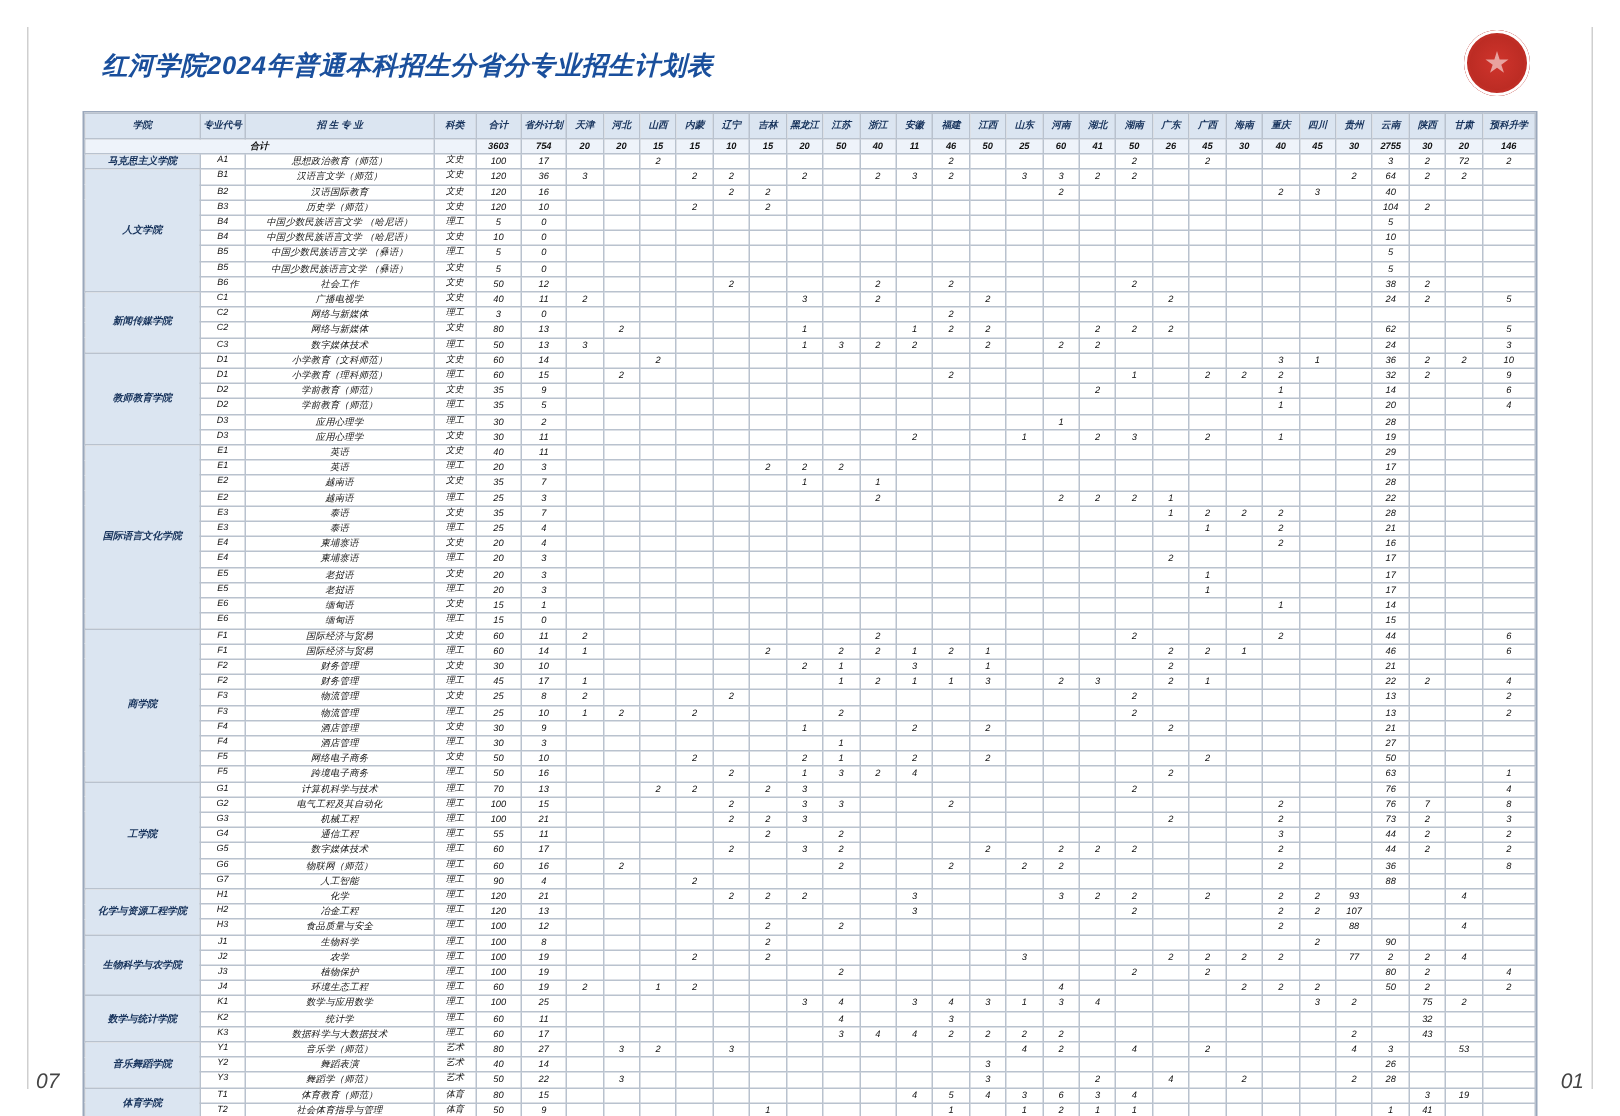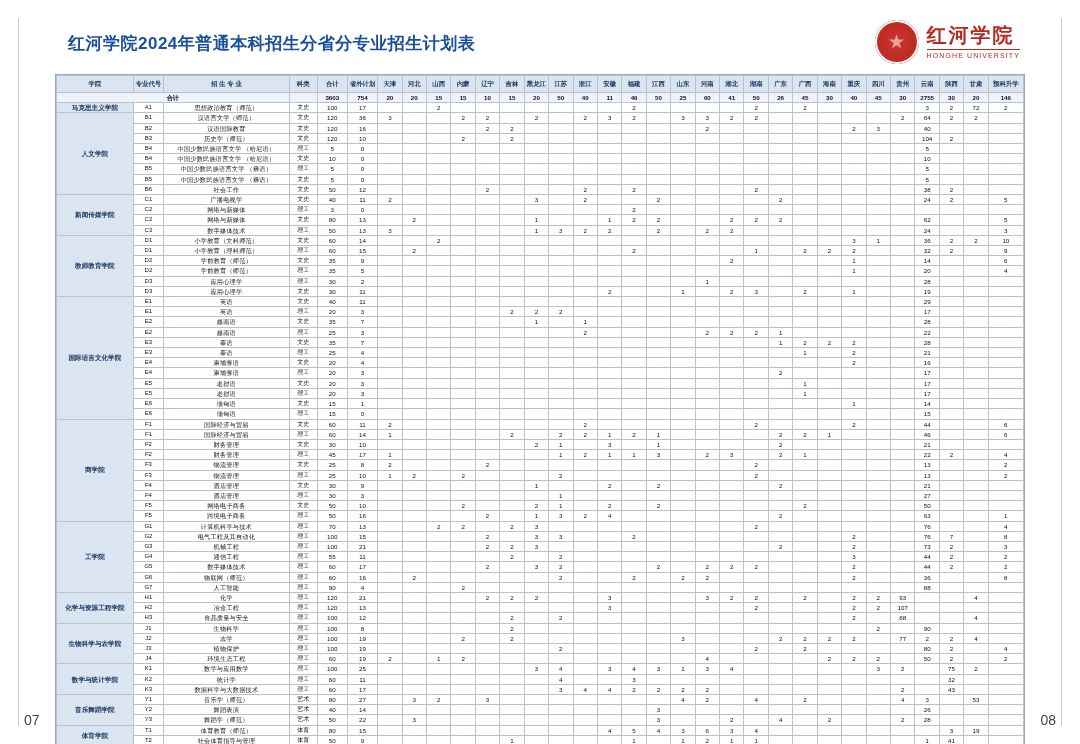--- a/index.html
+++ b/index.html
@@ -7,20 +7,21 @@
     width:1080px;height:744px;
     background:#ffffff;
     font-family:"Liberation Sans","DejaVu Sans",sans-serif;
     color:#111;
     position:relative;
     overflow:hidden;
   }
   .page{
     position:absolute;inset:0;
     padding:4px;
+    font-style:italic;
   }
   
   .edge-line{
     position:absolute;top:18px;bottom:18px;width:1px;background:#cfcfcf;
   }
   .edge-line.left{left:18px;}
   .edge-line.right{right:18px;}
 
   .header{
     position:absolute;left:60px;top:26px;right:60px;height:46px;
@@ -112,25 +113,20 @@
 
 <div class="page">
 
   <div class="edge-line left"></div>
   <div class="edge-line right"></div>
 
   <div class="header">
     <div class="title">红河学院2024年普通本科招生分省分专业招生计划表</div>
     <div class="logo-wrap">
       <div class="seal"></div>
-      <div class="logo-text">
-        <div class="logo-cn">红河学院</div>
-        <div class="logo-rule"></div>
-        <div class="logo-en">HONGHE UNIVERSITY</div>
-      </div>
     </div>
   </div>
 
   <div class="table-wrap">
     <table>
       <colgroup>
         <col class="col-college">
           <col class="col-code">
           <col class="col-major">
           <col class="col-kelei">
@@ -2321,15 +2317,15 @@
             <td>1</td>
             <td>41</td>
             <td></td>
             <td></td>
           </tr>
         </tbody>
     </table>
   </div>
 
   <div class="footer-left">07</div>
-  <div class="footer-right">08</div>
+  <div class="footer-right">01</div>
 
 </div>
 
 </body></html>

